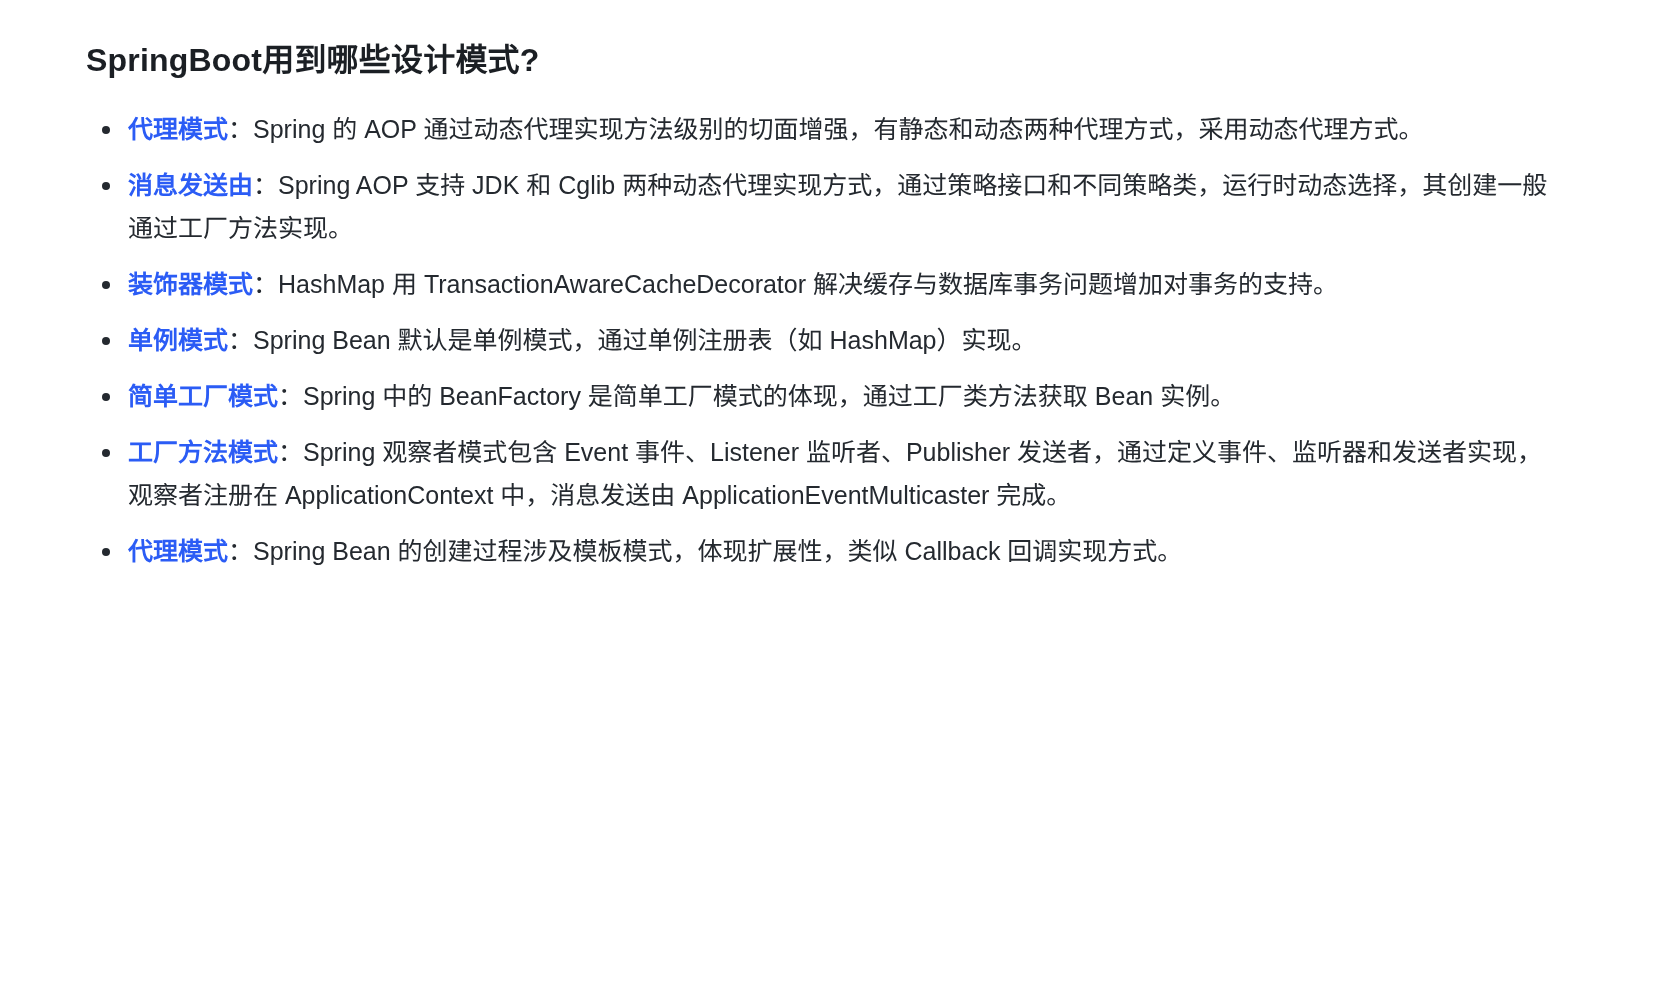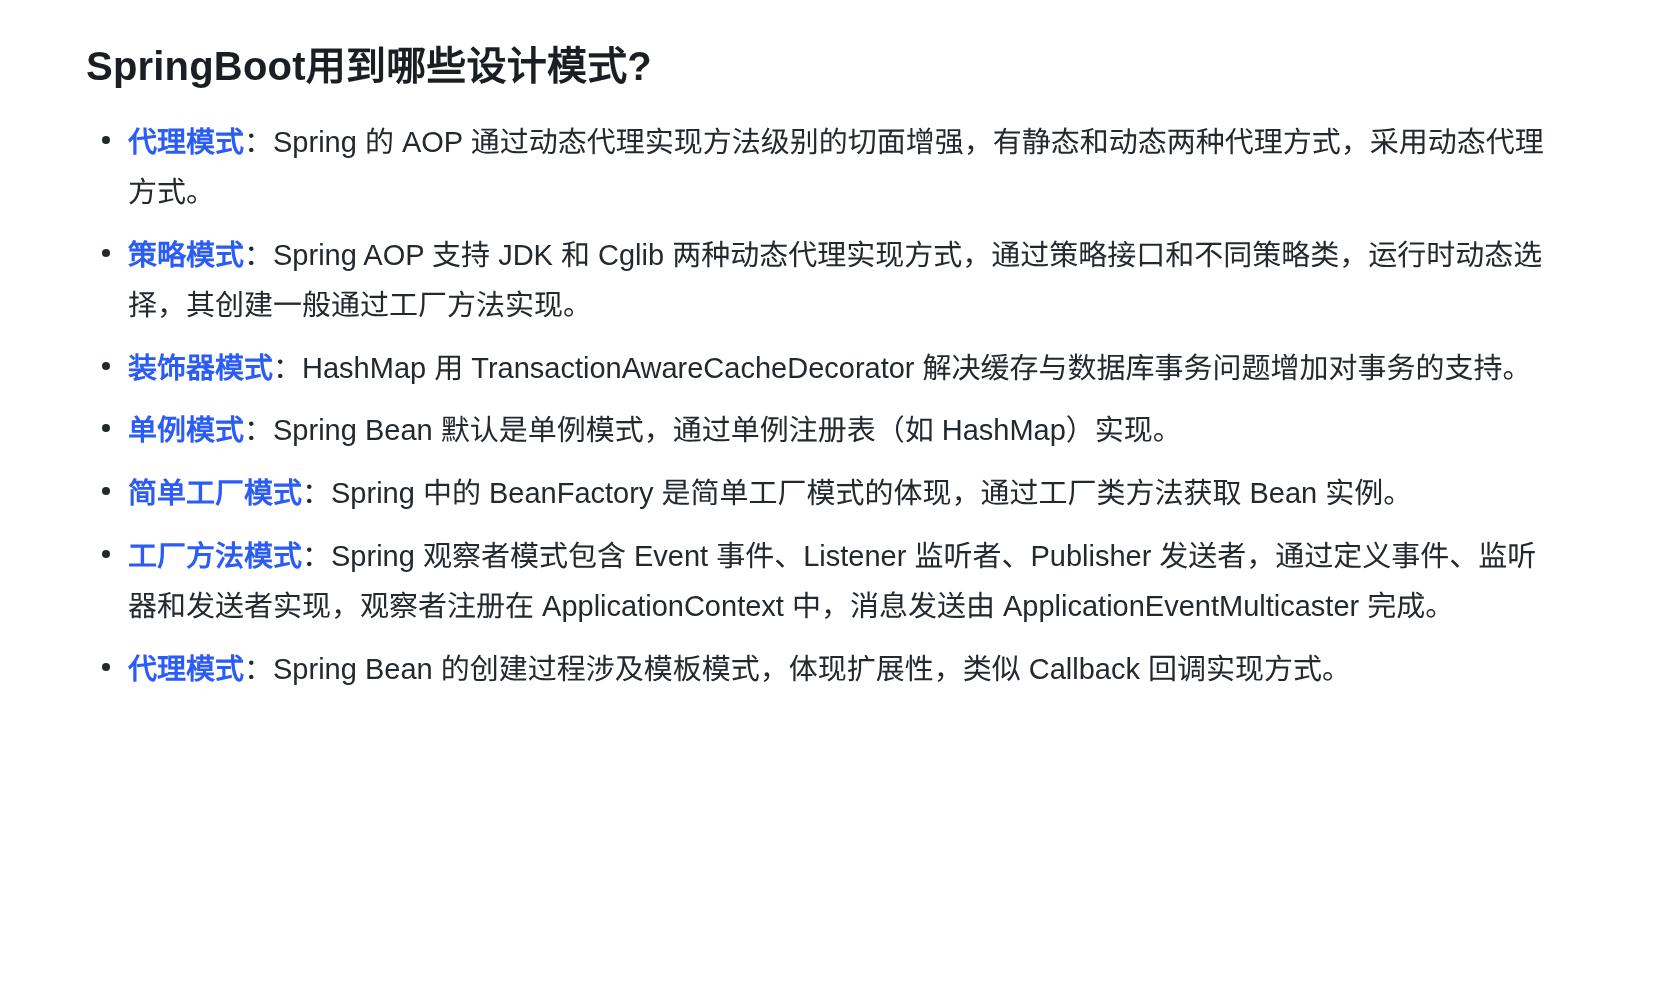--- a/index.html
+++ b/index.html
@@ -13,37 +13,37 @@
     min-height: 1005px;
     font-family: "Liberation Sans", "DejaVu Sans", sans-serif;
     color: #1f2328;
     -webkit-font-smoothing: antialiased;
   }
   .page {
     padding: 28px 70px 40px 86px;
     box-sizing: border-box;
   }
   .doc-title {
-    font-size: 40px;
+    font-size: 32px;
     font-weight: bold;
     color: #1b1f24;
     letter-spacing: 0.2px;
     margin: 12px 0 26px 0;
     line-height: 1.3;
   }
   ul.pattern-list {
     list-style: none;
     margin: 0;
     padding: 0;
   }
   ul.pattern-list > li {
     position: relative;
     padding-left: 42px;
     margin-bottom: 13px;
-    font-size: 29px;
+    font-size: 25px;
     line-height: 1.72;
     color: #24292f;
     max-width: 1420px;
   }
   ul.pattern-list > li::before {
     content: "";
     position: absolute;
     left: 16px;
     top: 18px;
     width: 8px;
@@ -62,20 +62,20 @@
     color: #24292f;
   }
 </style>
 </head>
 <body>
 
 <div class="page">
   <h1 class="doc-title">SpringBoot用到哪些设计模式?</h1>
   <ul class="pattern-list" id="pattern-list">
       <li><span class="term">代理模式</span><span class="sep">：</span><span class="desc">Spring 的 AOP 通过动态代理实现方法级别的切面增强，有静态和动态两种代理方式，采用动态代理方式。</span></li>
-      <li><span class="term">策略模式</span><span class="sep">：</span><span class="desc">Spring AOP 支持 JDK 和 Cglib 两种动态代理实现方式，通过策略接口和不同策略类，运行时动态选择，其创建一般通过工厂方法实现。</span></li>
+      <li><span class="term">消息发送由</span><span class="sep">：</span><span class="desc">Spring AOP 支持 JDK 和 Cglib 两种动态代理实现方式，通过策略接口和不同策略类，运行时动态选择，其创建一般通过工厂方法实现。</span></li>
       <li><span class="term">装饰器模式</span><span class="sep">：</span><span class="desc">HashMap 用 TransactionAwareCacheDecorator 解决缓存与数据库事务问题增加对事务的支持。</span></li>
       <li><span class="term">单例模式</span><span class="sep">：</span><span class="desc">Spring Bean 默认是单例模式，通过单例注册表（如 HashMap）实现。</span></li>
       <li><span class="term">简单工厂模式</span><span class="sep">：</span><span class="desc">Spring 中的 BeanFactory 是简单工厂模式的体现，通过工厂类方法获取 Bean 实例。</span></li>
       <li><span class="term">工厂方法模式</span><span class="sep">：</span><span class="desc">Spring 观察者模式包含 Event 事件、Listener 监听者、Publisher 发送者，通过定义事件、监听器和发送者实现，观察者注册在 ApplicationContext 中，消息发送由 ApplicationEventMulticaster 完成。</span></li>
       <li><span class="term">代理模式</span><span class="sep">：</span><span class="desc">Spring Bean 的创建过程涉及模板模式，体现扩展性，类似 Callback 回调实现方式。</span></li>
     </ul>
 </div>
 
 </body></html>

